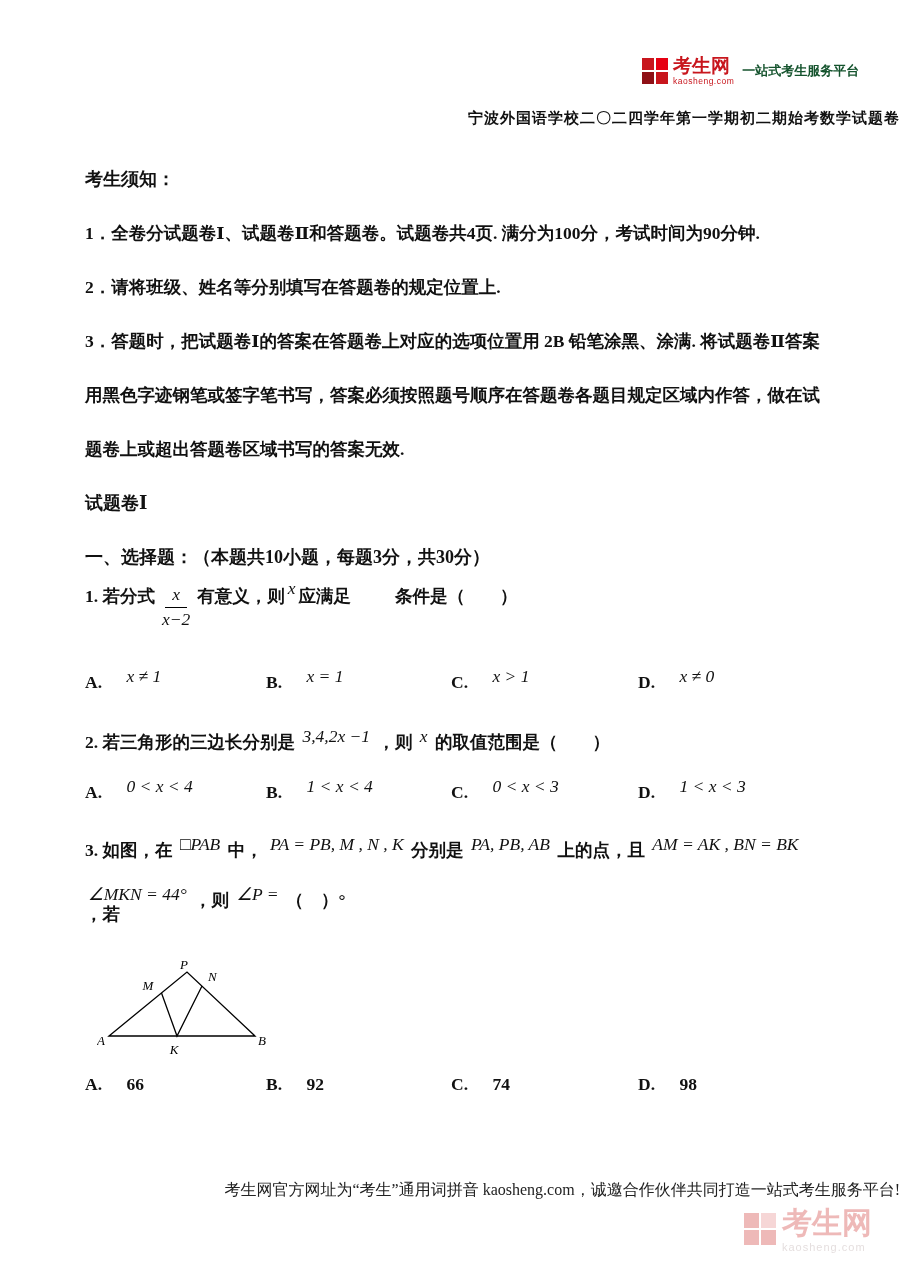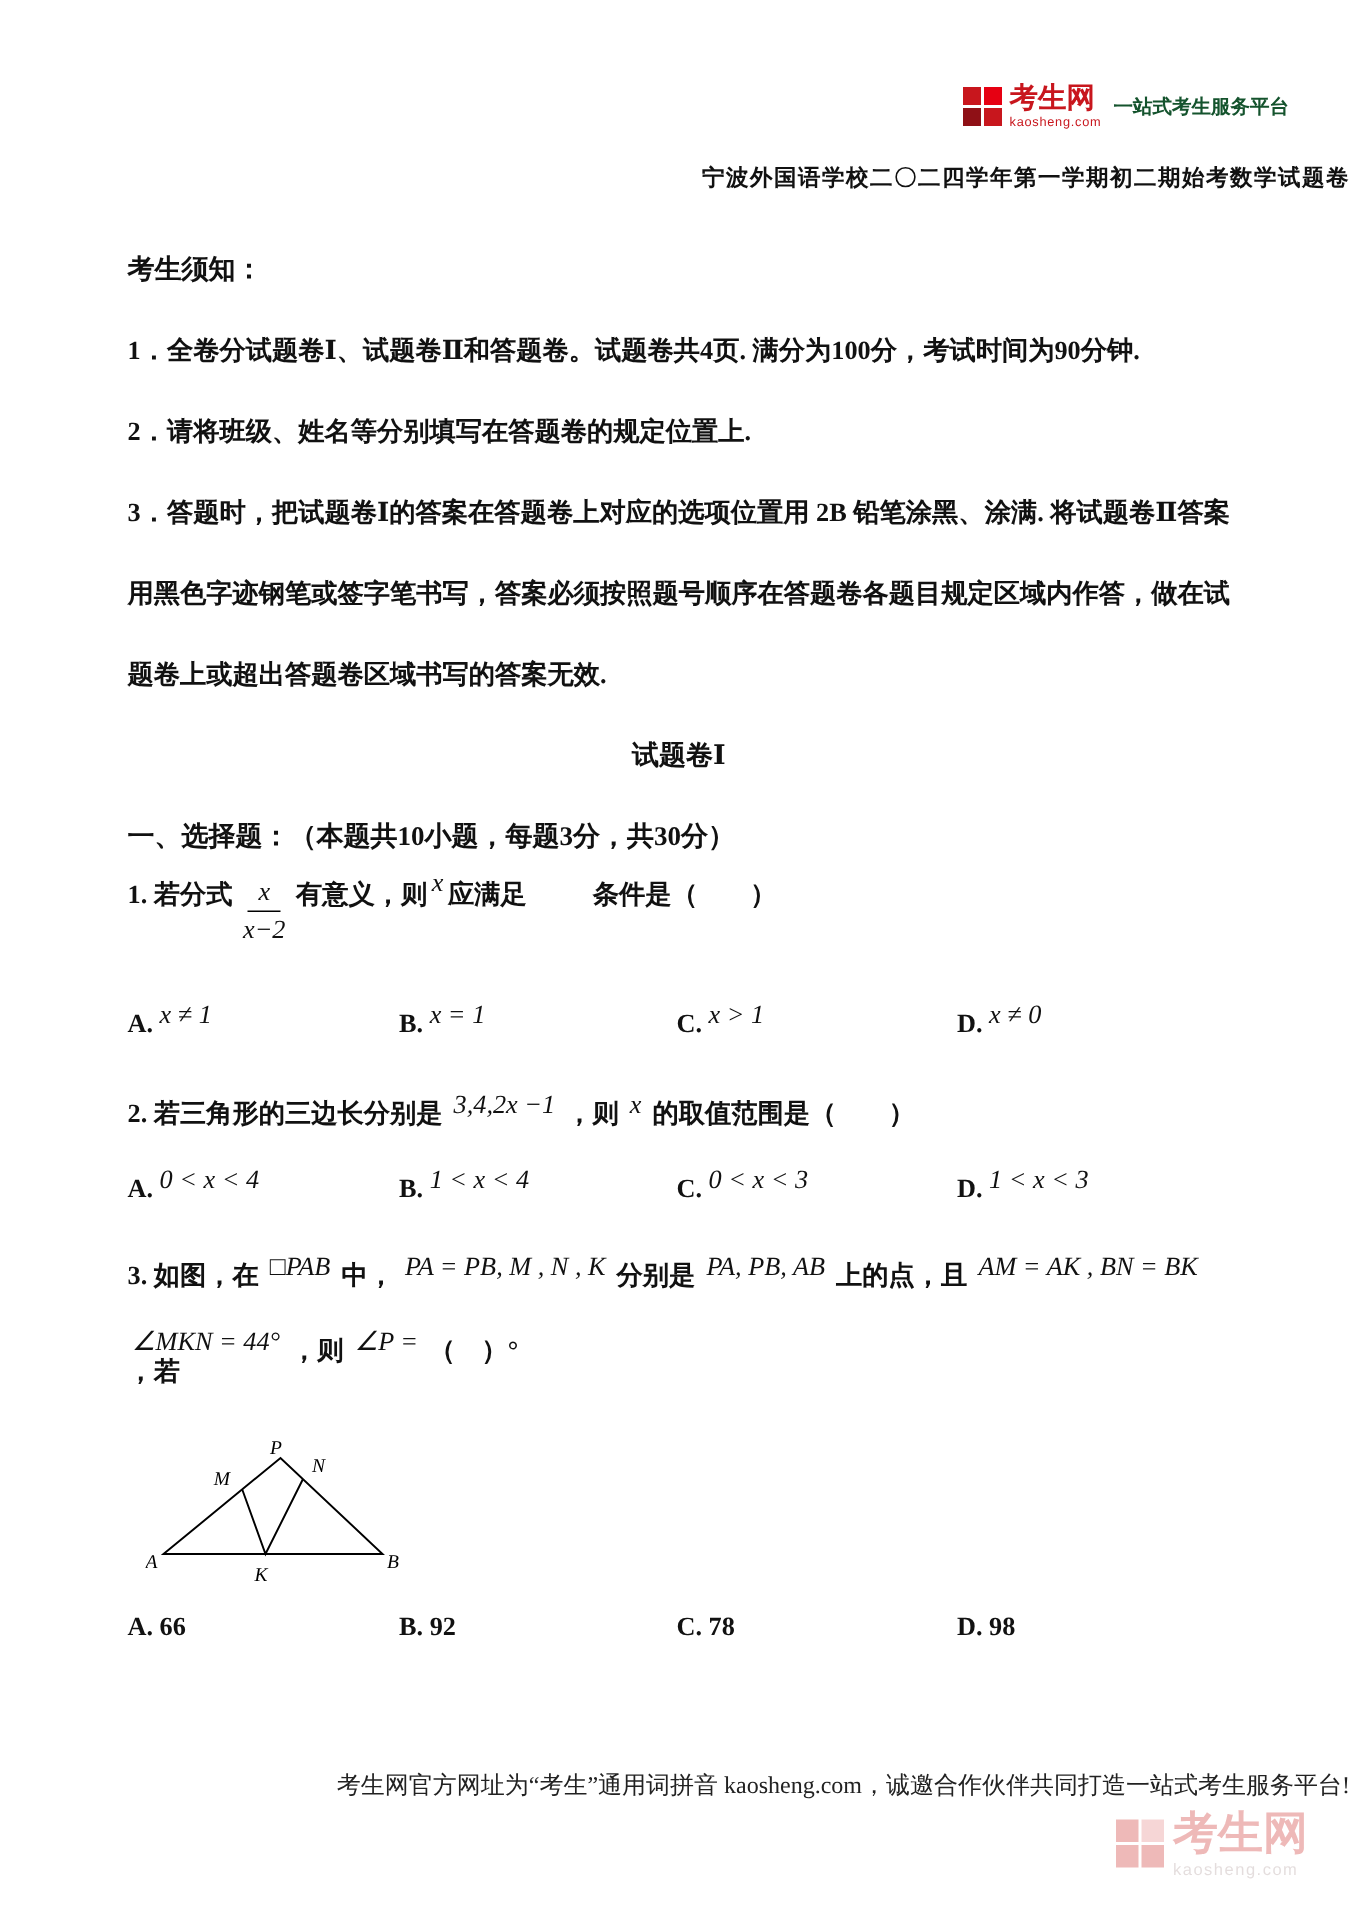--- a/index.html
+++ b/index.html
@@ -21,40 +21,40 @@
                 font-family:"Liberation Sans",sans-serif}
 
   
   .title{position:absolute;top:109px;left:0;width:100%;margin:0;text-align:right;
          font-size:15px;font-weight:700;letter-spacing:1px}
 
   
   .content{position:absolute;left:85px;top:152px;width:735px;font-size:17.5px;font-weight:700}
   .notice-heading{line-height:54px;font-size:18px}
   .notice-item{margin:0;line-height:54px;text-align:justify}
-  .paper-heading{line-height:54px;text-align:center;font-size:18px}
+  .paper-heading{line-height:54px;text-align:left;font-size:18px}
   .section-heading{line-height:54px;font-size:18px}
 
   .math{font-style:italic;font-weight:400;font-family:"Liberation Serif",serif;font-size:17.5px}
   .raise{position:relative;top:-6px;display:inline-block;margin:0 3px}
 
   .q1-line{display:flex;height:78px}
   .frac{display:inline-flex;flex-direction:column;align-items:center;margin:0 7px;line-height:1.25}
   .frac .num{padding:0 7px 1px;border-bottom:1.4px solid #000}
   .frac .den{padding-top:1px}
   .gap{margin-left:44px}
 
   .q-para{height:60px;line-height:60px;white-space:nowrap}
   .q2-line{margin-top:10px}
   .q3-l1{margin-top:6px;height:64px;line-height:64px}
   .q3-l2{height:64px;line-height:36px}
 
   .opt-row{display:grid;grid-template-columns:181px 185px 187px 1fr;height:40px;line-height:40px}
   .opt-label{font-weight:700}
-  .opt-val{margin-left:0}
+  .opt-val{margin-left:20px}
 
   .figure{display:block;margin:12px 0 0 12px}
   .figure text{font-style:italic;font-weight:400;font-size:13px;
                font-family:"Liberation Serif",serif}
   .q3-opts{margin-top:6px}
 
   
   .footer{position:absolute;left:0;top:1180px;width:100%;text-align:right;
           font-size:16px;font-weight:400;color:#222}
   .watermark{position:absolute;right:28px;top:1208px;display:flex;align-items:flex-start;opacity:.55}
@@ -190,21 +190,21 @@
       <div class="opt">
         <span class="opt-label">A.</span>
         <span class="opt-val">66</span>
       </div>
       <div class="opt">
         <span class="opt-label">B.</span>
         <span class="opt-val">92</span>
       </div>
       <div class="opt">
         <span class="opt-label">C.</span>
-        <span class="opt-val">78</span>
+        <span class="opt-val">74</span>
       </div>
       <div class="opt">
         <span class="opt-label">D.</span>
         <span class="opt-val">98</span>
       </div>
     </div>
 
   </main>
 
   <footer class="footer">考生网官方网址为“考生”通用词拼音 kaosheng.com，诚邀合作伙伴共同打造一站式考生服务平台!</footer>

